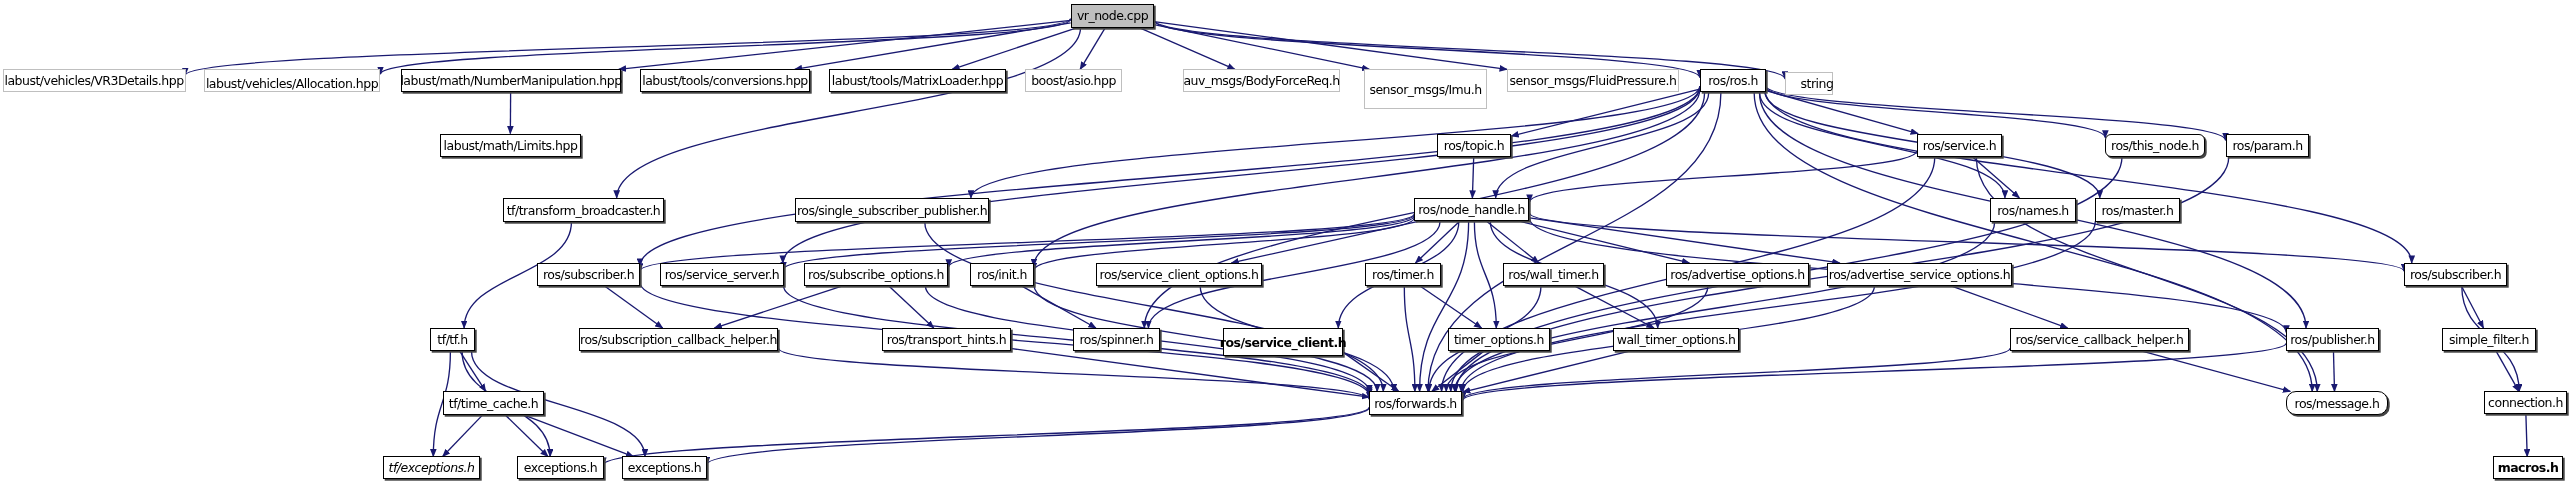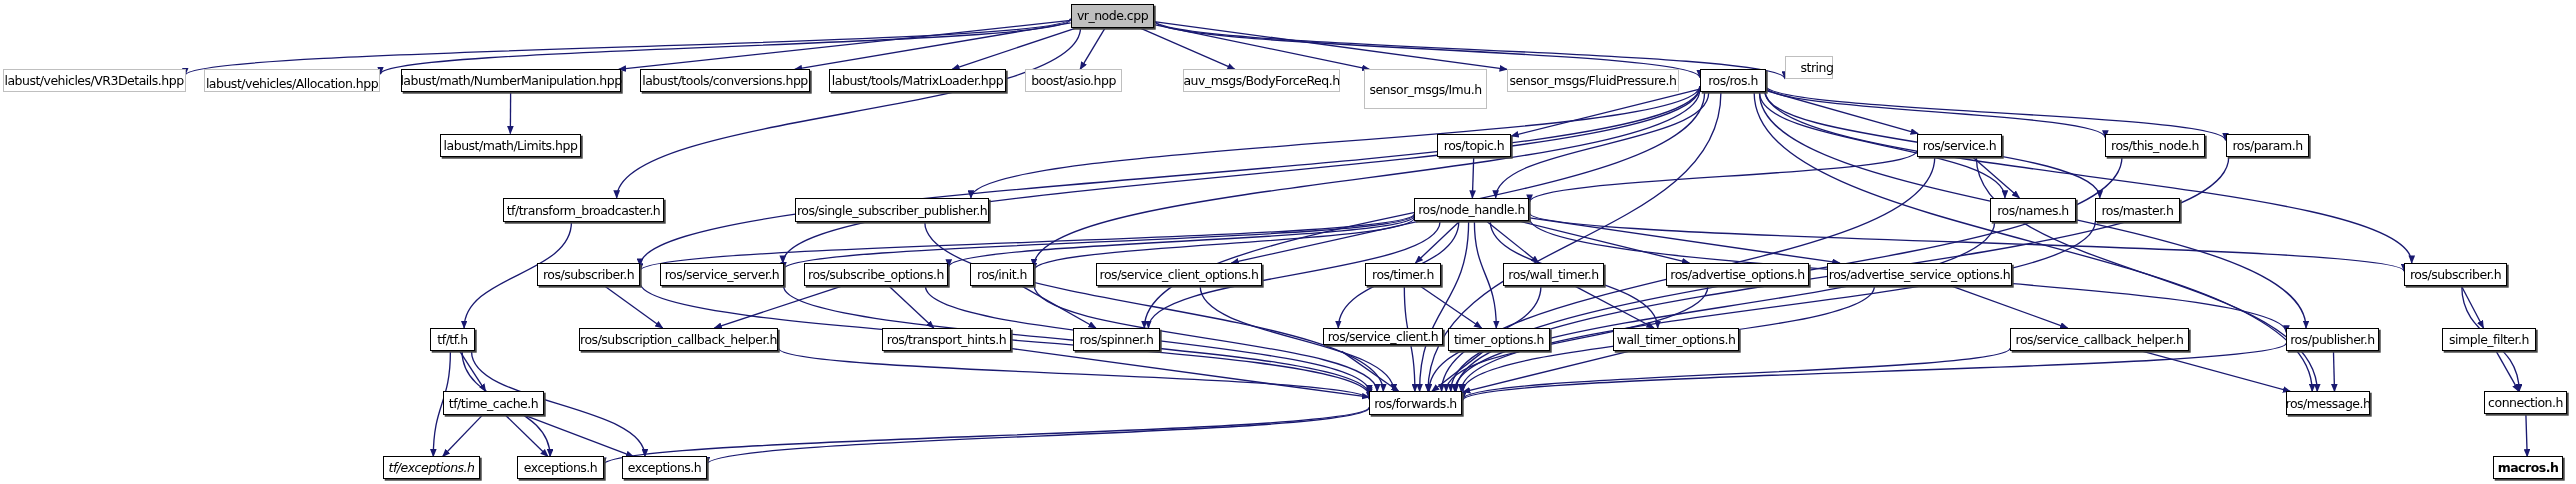--- a/index.html
+++ b/index.html
@@ -147,33 +147,33 @@
       </div>
       <div class="node external" style="left: 1364px; top: 69px; width: 123px; height: 40px;">
         <span>sensor_msgs/Imu.h</span>
       </div>
       <div class="node external" style="left: 1507px; top: 69px; width: 172px; height: 23.4px;">
         <span>sensor_msgs/FluidPressure.h</span>
       </div>
       <div class="node documented" style="left: 1700px; top: 69px; width: 66px; height: 23.4px;">
         <span>ros/ros.h</span>
       </div>
-      <div class="node external" style="left: 1785px; top: 56px; width: 48px; height: 23.4px; padding-left: 16px;">
+      <div class="node external" style="left: 1785px; top: 72px; width: 48px; height: 23.4px; padding-left: 16px;">
         <span>string</span>
       </div>
       <div class="node documented" style="left: 440px; top: 134px; width: 141px; height: 23.4px;">
         <span>labust/math/Limits.hpp</span>
       </div>
       <div class="node documented" style="left: 1437px; top: 134px; width: 74px; height: 23.4px;">
         <span>ros/topic.h</span>
       </div>
       <div class="node documented" style="left: 1917px; top: 134px; width: 85px; height: 23.4px;">
         <span>ros/service.h</span>
       </div>
-      <div class="node documented" style="left: 2105px; top: 134px; width: 100px; height: 23.4px;">
+      <div class="node documented" style="left: 2105px; top: 134px; width: 100px; height: 23.4px; border-radius: 6px;">
         <span>ros/this_node.h</span>
       </div>
       <div class="node documented" style="left: 2226px; top: 134px; width: 83px; height: 23.4px;">
         <span>ros/param.h</span>
       </div>
       <div class="node documented" style="left: 503px; top: 198px; width: 161px; height: 24px;">
         <span>tf/transform_broadcaster.h</span>
       </div>
       <div class="node documented" style="left: 795px; top: 198px; width: 194px; height: 24px;">
         <span>ros/single_subscriber_publisher.h</span>
@@ -222,21 +222,21 @@
       </div>
       <div class="node undocumented" style="left: 579px; top: 328px; width: 199px; height: 23.4px;">
         <span>ros/subscription_callback_helper.h</span>
       </div>
       <div class="node documented" style="left: 882px; top: 328px; width: 129px; height: 23.4px;">
         <span>ros/transport_hints.h</span>
       </div>
       <div class="node documented" style="left: 1073px; top: 328px; width: 87px; height: 23.4px;">
         <span>ros/spinner.h</span>
       </div>
-      <div class="node documented" style="left: 1323px; top: 328px; width: 120px; height: 17px;">
+      <div class="node documented" style="left: 1223px; top: 328px; width: 120px; height: 28px; font-weight: bold;">
         <span>ros/service_client.h</span>
       </div>
       <div class="node documented" style="left: 1448px; top: 328px; width: 102px; height: 23.4px;">
         <span>timer_options.h</span>
       </div>
       <div class="node documented" style="left: 1613px; top: 328px; width: 126px; height: 23.4px;">
         <span>wall_timer_options.h</span>
       </div>
       <div class="node documented" style="left: 2010px; top: 328px; width: 179px; height: 23.4px;">
         <span>ros/service_callback_helper.h</span>
@@ -246,21 +246,21 @@
       </div>
       <div class="node undocumented" style="left: 2442px; top: 328px; width: 94px; height: 23.4px;">
         <span>simple_filter.h</span>
       </div>
       <div class="node undocumented" style="left: 443px; top: 391px; width: 101px; height: 24px;">
         <span>tf/time_cache.h</span>
       </div>
       <div class="node documented" style="left: 1369px; top: 391px; width: 93px; height: 24px;">
         <span>ros/forwards.h</span>
       </div>
-      <div class="node documented" style="left: 2286px; top: 391px; width: 84px; height: 24px;">
+      <div class="node documented" style="left: 2286px; top: 391px; width: 102px; height: 24px; border-radius: 10px;">
         <span>ros/message.h</span>
       </div>
       <div class="node undocumented" style="left: 2484px; top: 391px; width: 83px; height: 23.4px;">
         <span>connection.h</span>
       </div>
       <div class="node documented" style="left: 383px; top: 456px; width: 97px; height: 23.4px; font-style: italic;">
         <span>tf/exceptions.h</span>
       </div>
       <div class="node documented" style="left: 517px; top: 456px; width: 87px; height: 23.4px;">
         <span>exceptions.h</span>

